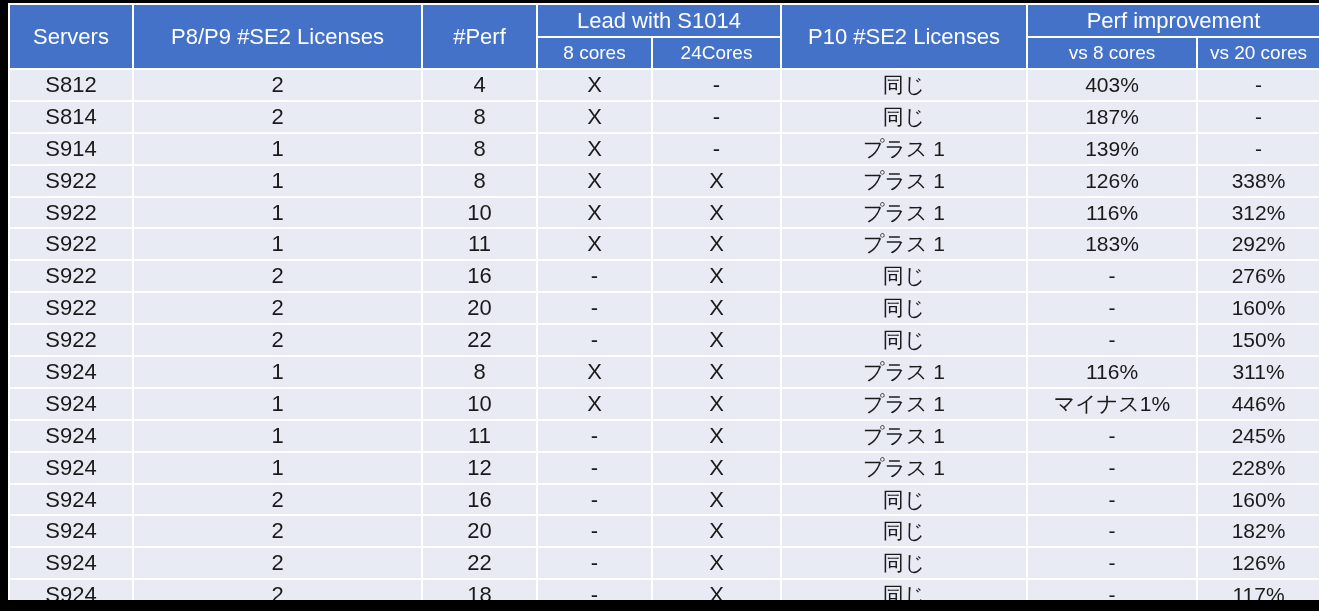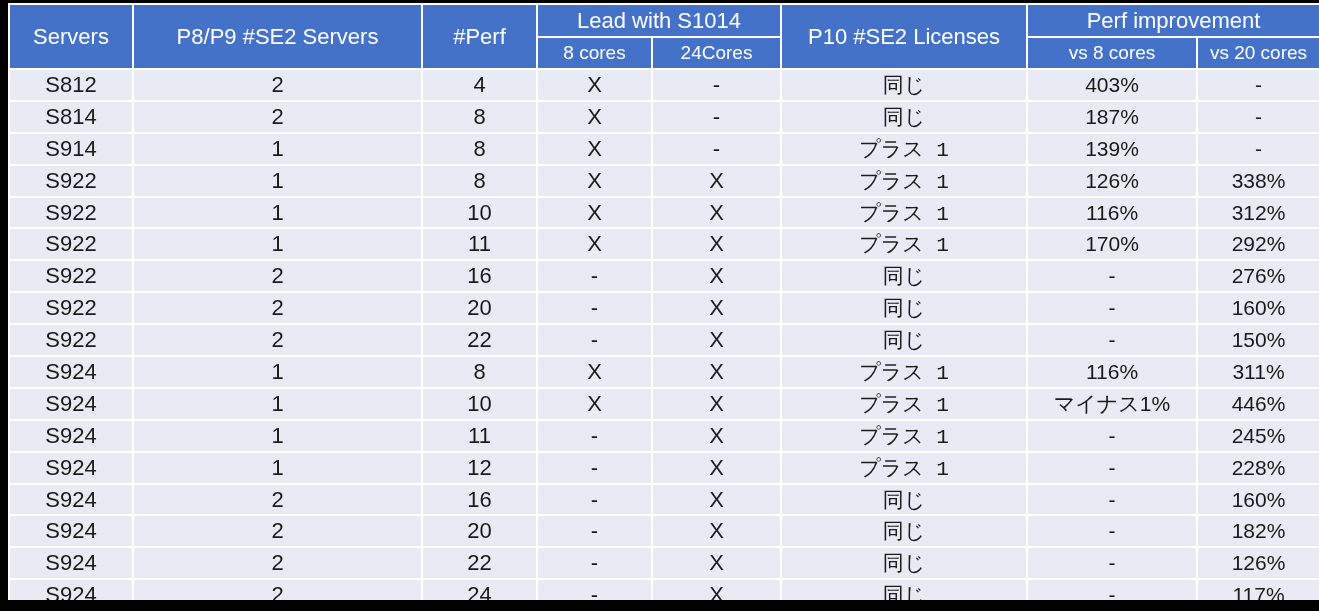--- a/index.html
+++ b/index.html
@@ -53,21 +53,21 @@
   thead tr.hrow1 th { height: 31px; }
   thead tr.hrow2 th { height: 30px; font-size: 19px; }
   thead th.span2 { height: 61px; margin-left: 22px; }
   tbody td {
     background: #E8EAF4;
     color: #1a1a1a;
     font-size: 22px;
     height: 29.9px;
   }
   tbody td.jp {
-    font-family: Liberation Mono, monospace;
+    font-family: Liberation Sans, sans-serif;
     font-size: 21px;
   }
   tbody td.pct {
     font-size: 21px;
   }
   
   col.c-servers  { width: 124px; }
   col.c-p89      { width: 289px; }
   col.c-cores    { width: 115px; }
   col.c-lead8    { width: 115px; }
@@ -88,21 +88,21 @@
           <col class="c-cores">
         <col class="c-lead8">
           <col class="c-lead24">
           <col class="c-p10">
         <col class="c-vs8">
           <col class="c-vs24">
       </colgroup>
       <thead>
         <tr class="hrow1">
           <th class="span2" rowspan="2">Servers</th>
-          <th class="span2" rowspan="2">P8/P9 #SE2 Servers</th>
+          <th class="span2" rowspan="2">P8/P9 #SE2 Licenses</th>
           <th class="span2" rowspan="2">#Perf</th>
           <th colspan="2">Lead with S1014</th>
           <th class="span2" rowspan="2">P10 #SE2 Licenses</th>
           <th colspan="2">Perf improvement</th>
         </tr>
         <tr class="hrow2">
           <th>8 cores</th>
           <th>24Cores</th>
           <th>vs 8 cores</th>
           <th>vs 20 cores</th>
@@ -159,21 +159,21 @@
             <td class="pct">116%</td>
             <td class="pct">312%</td>
           </tr>
           <tr>
             <td>S922</td>
             <td>1</td>
             <td>11</td>
             <td>X</td>
             <td>X</td>
             <td class="jp">プラス 1</td>
-            <td class="pct">170%</td>
+            <td class="pct">183%</td>
             <td class="pct">292%</td>
           </tr>
           <tr>
             <td>S922</td>
             <td>2</td>
             <td>16</td>
             <td>-</td>
             <td>X</td>
             <td class="jp">同じ</td>
             <td class="pct">-</td>
@@ -265,21 +265,21 @@
             <td>22</td>
             <td>-</td>
             <td>X</td>
             <td class="jp">同じ</td>
             <td class="pct">-</td>
             <td class="pct">126%</td>
           </tr>
           <tr>
             <td>S924</td>
             <td>2</td>
-            <td>24</td>
+            <td>18</td>
             <td>-</td>
             <td>X</td>
             <td class="jp">同じ</td>
             <td class="pct">-</td>
             <td class="pct">117%</td>
           </tr>
         </tbody>
     </table>
   </div>
 </div>

